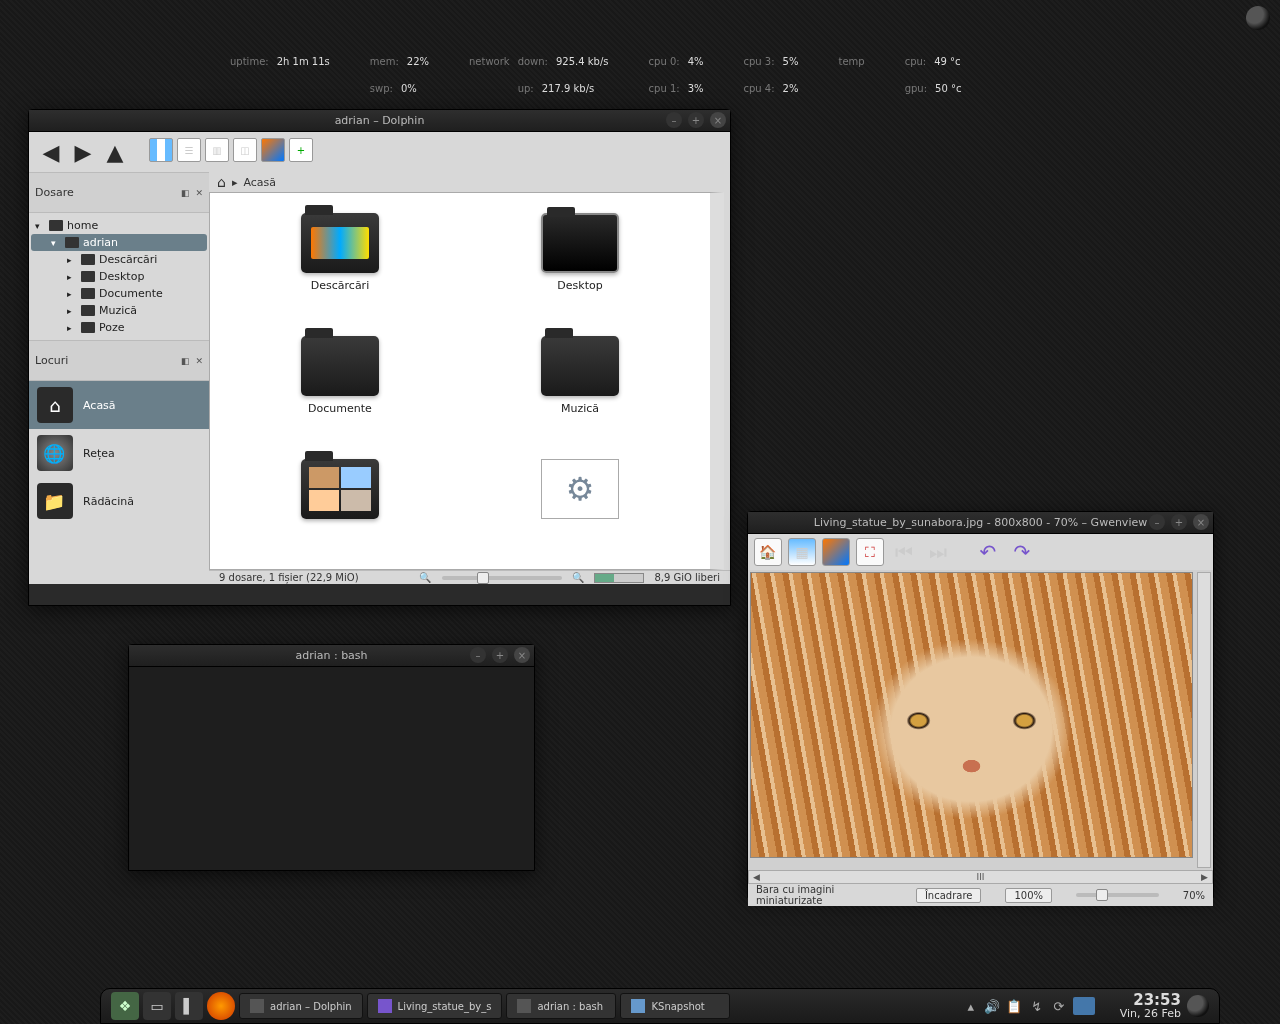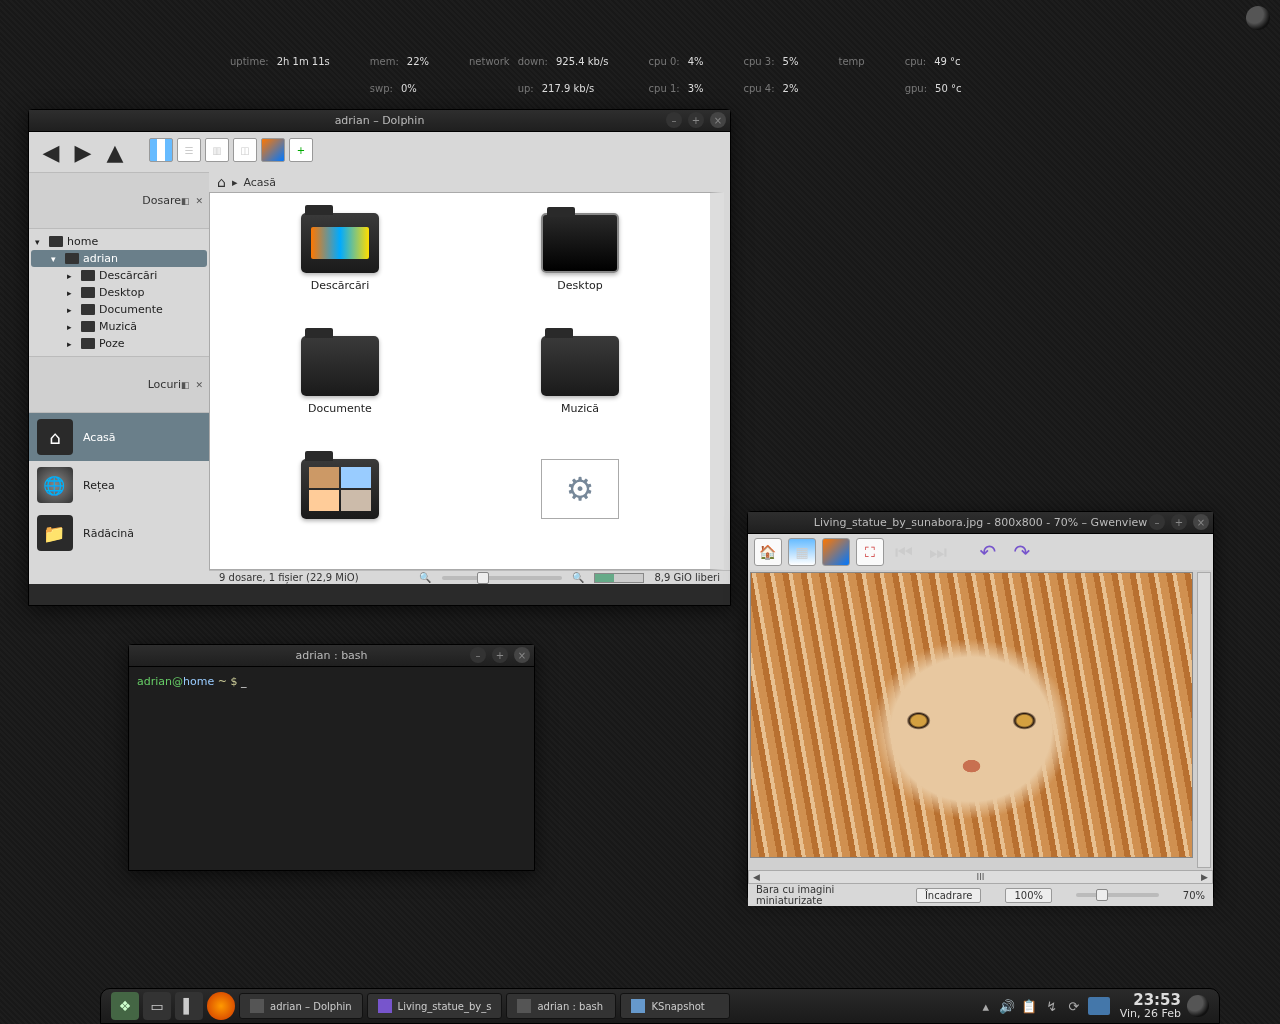--- a/index.html
+++ b/index.html
@@ -24,21 +24,21 @@
 .dolphin .menubar { background:#272727; padding:3px 8px; display:flex; gap:12px; font-size:11px; color:#ccc; }
 .dolphin .menubar span { cursor:pointer; }
 .dolphin .menubar u { text-decoration:underline; }
 .dolphin .body { background:#d8d8d8; height:452px; display:flex; flex-direction:column; }
 .dolphin .toolbar { padding:6px 8px; display:flex; gap:4px; background:#d8d8d8; }
 .tbtn { width:28px; height:28px; display:flex; align-items:center; justify-content:center; cursor:pointer; }
 .arrow { font-size:22px; color:#2a2a2a; }
 .viewbtn { width:24px; height:24px; border:1px solid #999; background:#fff; border-radius:2px; display:flex; align-items:center; justify-content:center; cursor:pointer; font-size:10px; }
 .dolphin .mainrow { display:flex; flex:1; overflow:hidden; }
 .sidebar { width:180px; background:#d8d8d8; display:flex; flex-direction:column; font-size:11px; color:#222; }
-.panehdr { padding:21px 6px; background:#d0d0d0; border-top:1px solid #bbb; border-bottom:1px solid #bbb; color:#333; display:flex; justify-content:flex-end; align-items:center; }
+.panehdr { padding:13px 6px; background:#d0d0d0; border-top:1px solid #bbb; border-bottom:1px solid #bbb; color:#333; display:flex; justify-content:space-between; align-items:center; }
 .panehdr .picons { font-size:9px; color:#555; display:flex; gap:6px; }
 .tree { padding:4px 2px; }
 .treeitem { padding:2px 4px 2px 18px; display:flex; align-items:center; gap:4px; cursor:pointer; }
 .treeitem.sel { background:#6a7f8a; color:#fff; border-radius:3px; }
 .treeitem .tw { width:10px; font-size:9px; }
 .ficon { width:14px; height:11px; background:#333; border-radius:1px; display:inline-block; }
 .places { display:flex; flex-direction:column; }
 .place { display:flex; align-items:center; gap:10px; padding:4px 8px; height:48px; cursor:pointer; }
 .place.sel { background:#6a7f8a; color:#fff; }
 .placeicon { width:36px; height:36px; background:#2a2a2a; border-radius:4px; display:flex; align-items:center; justify-content:center; font-size:18px; }
@@ -77,21 +77,21 @@
 .gwen .scrollh { height:14px; background:#ddd; border:1px solid #aaa; display:flex; align-items:center; padding:0 4px; font-size:9px; color:#555; justify-content:space-between; }
 .gwen .bottombar { background:#d8d8d8; height:22px; display:flex; align-items:center; padding:0 8px; gap:24px; font-size:10px; color:#333; }
 
 
 .taskbar { position:absolute; bottom:0; left:100px; right:60px; height:36px; background:linear-gradient(#2a2a2a,#1a1a1a); border-radius:10px 10px 0 0; display:flex; align-items:center; padding:0 10px; gap:4px; border:1px solid #000; }
 .launcher { width:28px; height:28px; background:#333; border-radius:4px; cursor:pointer; display:flex; align-items:center; justify-content:center; font-size:14px; }
 .task { height:26px; padding:0 10px; background:#333; border:1px solid #111; border-radius:3px; display:flex; align-items:center; gap:6px; cursor:pointer; font-size:10px; color:#ccc; min-width:110px; }
 .task .ticon { width:14px; height:14px; background:#555; }
 .tray { margin-left:auto; display:flex; gap:6px; align-items:center; }
 .trayicon { width:16px; height:16px; cursor:pointer; color:#aaa; font-size:13px; display:flex; align-items:center; justify-content:center; }
-.clock { color:#ddd; text-align:right; font-size:11px; line-height:1.1; margin-left:4px; cursor:pointer; }
+.clock { color:#ddd; text-align:right; font-size:11px; line-height:1.1; margin-left:19px; cursor:pointer; }
 .clock .time { font-size:15px; font-weight:bold; }
 
 .moon { position:absolute; top:6px; right:10px; width:24px; height:24px; border-radius:12px; background:radial-gradient(circle at 35% 35%,#555 40%,#111 70%); cursor:pointer; }
 </style>
 </head>
 <body>
 
 <div class="moon"></div>
 
 <div class="conky">
@@ -309,23 +309,20 @@
 
 <div class="window terminal">
   <div class="titlebar">
     <span>adrian : bash</span>
     <div class="winbtns">
       <div class="winbtn">–</div>
       <div class="winbtn">+</div>
       <div class="winbtn close">×</div>
     </div>
   </div>
-  <div class="termbody">
-    <div class="termline"><span class="user">adrian</span><span class="user">@</span><span class="host">home</span><span class="path"> ~ $ </span><span class="cursor">_</span></div>
-  </div>
 </div>
 
 <div class="window gwen">
   <div class="titlebar">
     <span>Living_statue_by_sunabora.jpg - 800x800 - 70% – Gwenview</span>
     <div class="winbtns">
       <div class="winbtn">–</div>
       <div class="winbtn">+</div>
       <div class="winbtn close">×</div>
     </div>

